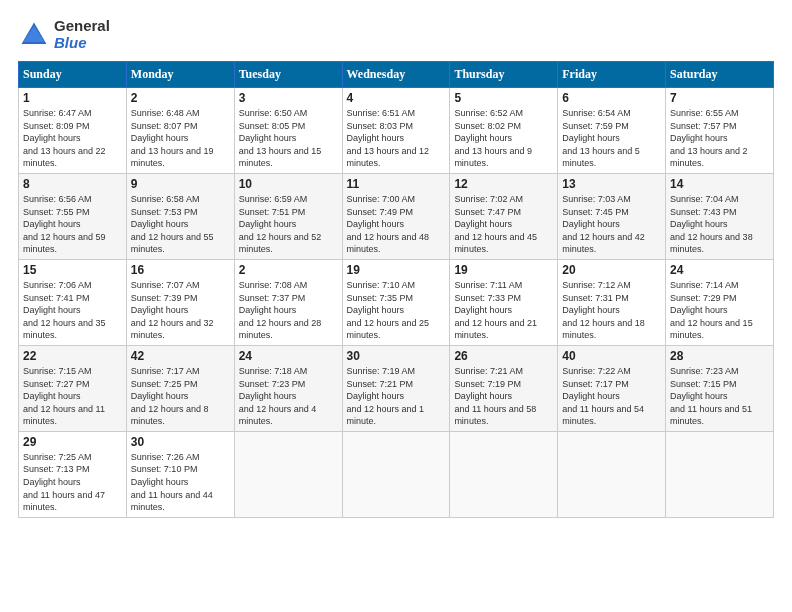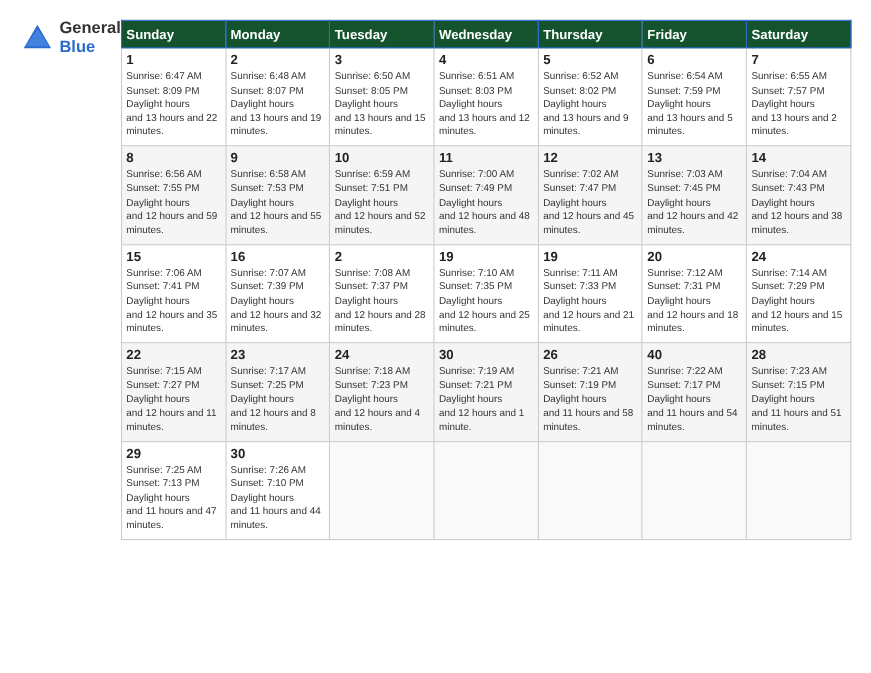--- a/index.html
+++ b/index.html
@@ -8,21 +8,21 @@
       background: #fff;
       width: 792px;
       height: 612px;
       overflow: hidden;
     }
     .page {
       width: 792px;
       height: 519px;
       padding: 18px 18px 28px 18px;
       display: flex;
-      flex-direction: row;
+      flex-direction: column;
     }
     .header {
       display: flex;
       justify-content: space-between;
       align-items: flex-start;
       margin-bottom: 10px;
     }
     .logo {
       display: flex;
       align-items: center;
@@ -35,20 +35,21 @@
     }
     .logo-general {
       font-size: 15px;
       font-weight: bold;
       color: #333;
     }
     .logo-blue {
       font-size: 15px;
       font-weight: bold;
       color: #2a6bcc;
+      font-style: italic;
     }
     .logo-icon {
       width: 32px;
       height: 32px;
     }
     .title-block {
       text-align: right;
     }
     .title-month {
       font-size: 32px;
@@ -61,27 +62,28 @@
       color: #444;
     }
     .calendar {
       flex: 1;
       border: 1px solid #ccc;
       border-collapse: collapse;
       width: 100%;
       table-layout: fixed;
     }
     .calendar th {
-      background: #14532d;
+      background: #0369a1;
       color: #fff;
       font-size: 12px;
       font-weight: bold;
       padding: 5px 4px;
       border: 1px solid #2a6bcc;
       text-align: left;
+      font-family: Liberation Serif, serif;
     }
     .calendar td {
       border: 1px solid #ccc;
       vertical-align: top;
       padding: 3px 4px;
       font-size: 9.5px;
       color: #333;
       background: #fff;
       height: 80px;
     }
@@ -230,21 +232,21 @@
         <span class="day-num">24</span>
         <span class="day-info">Sunrise: 7:14 AM<br>Sunset: 7:29 PM<br>Daylight hours<br>and 12 hours and 15 minutes.</span>
       </td>
         </tr>
         <tr class="row-even">
           <td>
         <span class="day-num">22</span>
         <span class="day-info">Sunrise: 7:15 AM<br>Sunset: 7:27 PM<br>Daylight hours<br>and 12 hours and 11 minutes.</span>
       </td>
           <td>
-        <span class="day-num">23</span>
+        <span class="day-num">42</span>
         <span class="day-info">Sunrise: 7:17 AM<br>Sunset: 7:25 PM<br>Daylight hours<br>and 12 hours and 8 minutes.</span>
       </td>
           <td>
         <span class="day-num">24</span>
         <span class="day-info">Sunrise: 7:18 AM<br>Sunset: 7:23 PM<br>Daylight hours<br>and 12 hours and 4 minutes.</span>
       </td>
           <td>
         <span class="day-num">30</span>
         <span class="day-info">Sunrise: 7:19 AM<br>Sunset: 7:21 PM<br>Daylight hours<br>and 12 hours and 1 minute.</span>
       </td>

